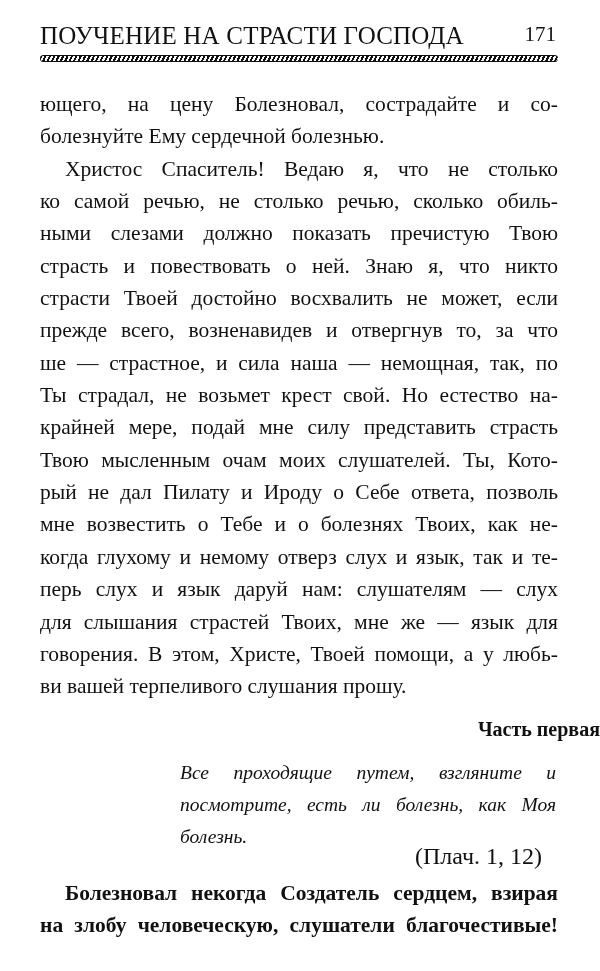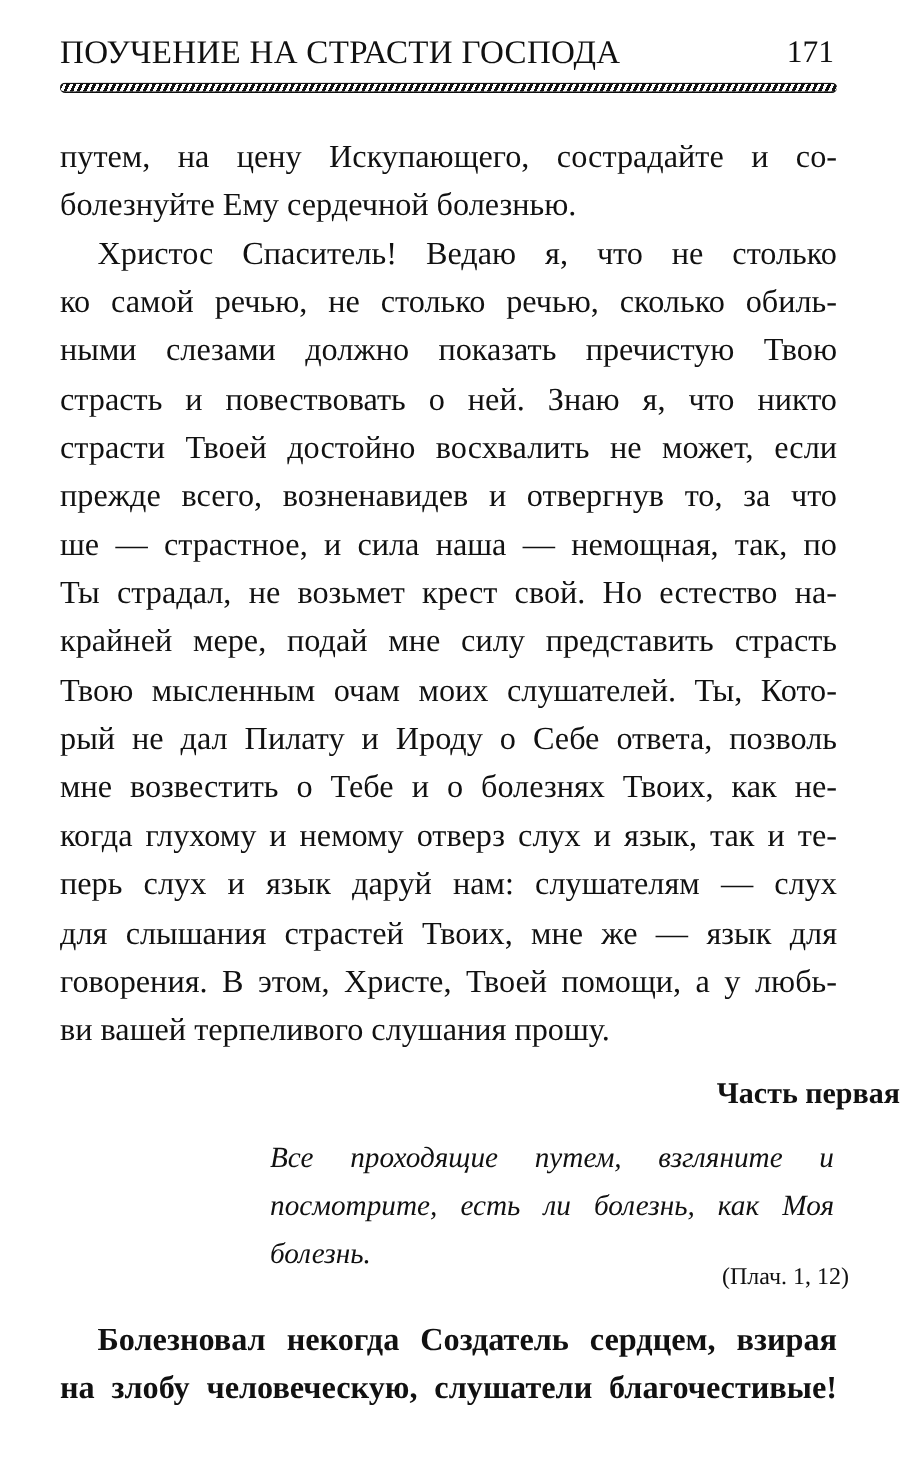--- a/index.html
+++ b/index.html
@@ -6,21 +6,21 @@
     body {
       width: 600px; height: 971px; position: relative; overflow: hidden;
       font-family: "Liberation Serif", "DejaVu Serif", serif;
       color: #111111;
     }
     .header {
       position: absolute; left: 40px; top: 18px; width: 518px; height: 30px;
     }
     .running-title {
       position: absolute; left: 0; top: 4px;
-      font-size: 22px; letter-spacing: 0.2px; white-space: nowrap;
+      font-size: 25px; letter-spacing: 0.2px; white-space: nowrap;
     }
     .page-number {
       position: absolute; right: 2px; top: 4px; font-size: 21px;
     }
     .rule {
       position: absolute; left: 40px; top: 55px; width: 518px; height: 7px;
       background:
         repeating-linear-gradient(115deg, #111 0 2px, #fff 2px 4px);
       border-top: 1.5px solid #111; border-bottom: 1.5px solid #111;
       border-radius: 4px; box-sizing: border-box;
@@ -38,36 +38,36 @@
     .section-heading {
       position: absolute; left: 0; width: 600px; top: 718px; text-align: right;
       font-weight: bold; font-size: 20px; padding-left: 12px; box-sizing: border-box;
     }
     .epigraph {
       position: absolute; left: 180px; width: 376px; top: 757px;
       font-style: italic; font-size: 19.5px; line-height: 32px;
     }
     .epigraph .line { height: 32px; }
     .reference {
-      position: absolute; right: 34px; top: 843px; font-size: 16px; margin-left: 15px;
+      position: absolute; right: 58px; top: 843px; font-size: 24px; margin-left: 15px;
     }
     .final-text { top: 877px; font-weight: bold; }
   </style>
 </head>
 <body>
 
 <div class="header">
   <span class="running-title">ПОУЧЕНИЕ НА СТРАСТИ ГОСПОДА</span>
   <span class="page-number">171</span>
 </div>
 <div class="rule"></div>
 
 <div class="body-text" style="top:88px;">
   <div>
-    <span class="line">путем, на цену Искупающего, сострадайте и со-</span>
+    <span class="line">ющего, на цену Болезновал, сострадайте и со-</span>
     <span class="line last">болезнуйте Ему сердечной болезнью.</span>
   </div>
   <div>
     <span class="line indent">Христос Спаситель! Ведаю я, что не столько</span>
     <span class="line">ко самой речью, не столько речью, сколько обиль-</span>
     <span class="line">ными слезами должно показать пречистую Твою</span>
     <span class="line">страсть и повествовать о ней. Знаю я, что никто</span>
     <span class="line">страсти Твоей достойно восхвалить не может, если</span>
     <span class="line">прежде всего, возненавидев и отвергнув то, за что</span>
     <span class="line">ше — страстное, и сила наша — немощная, так, по</span>

